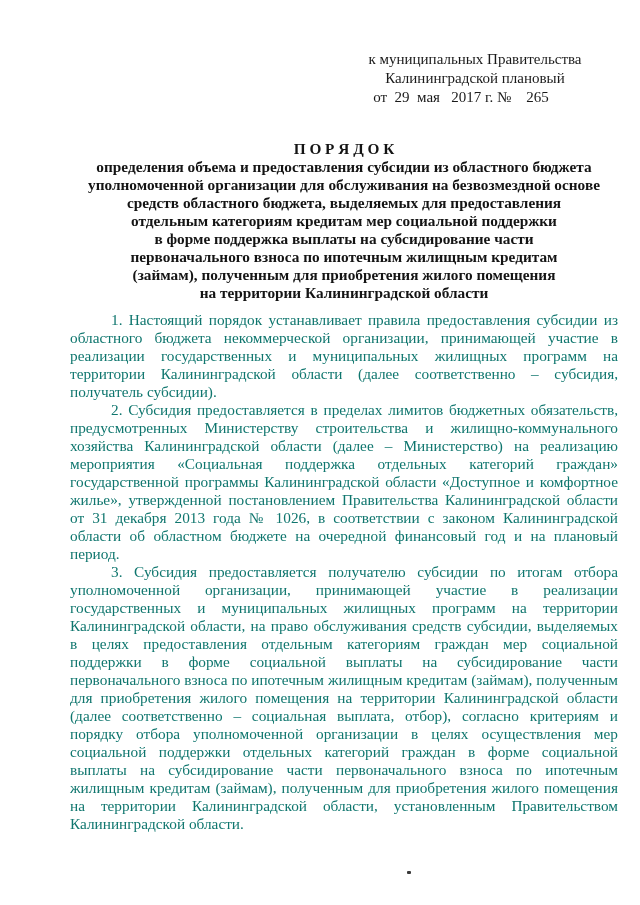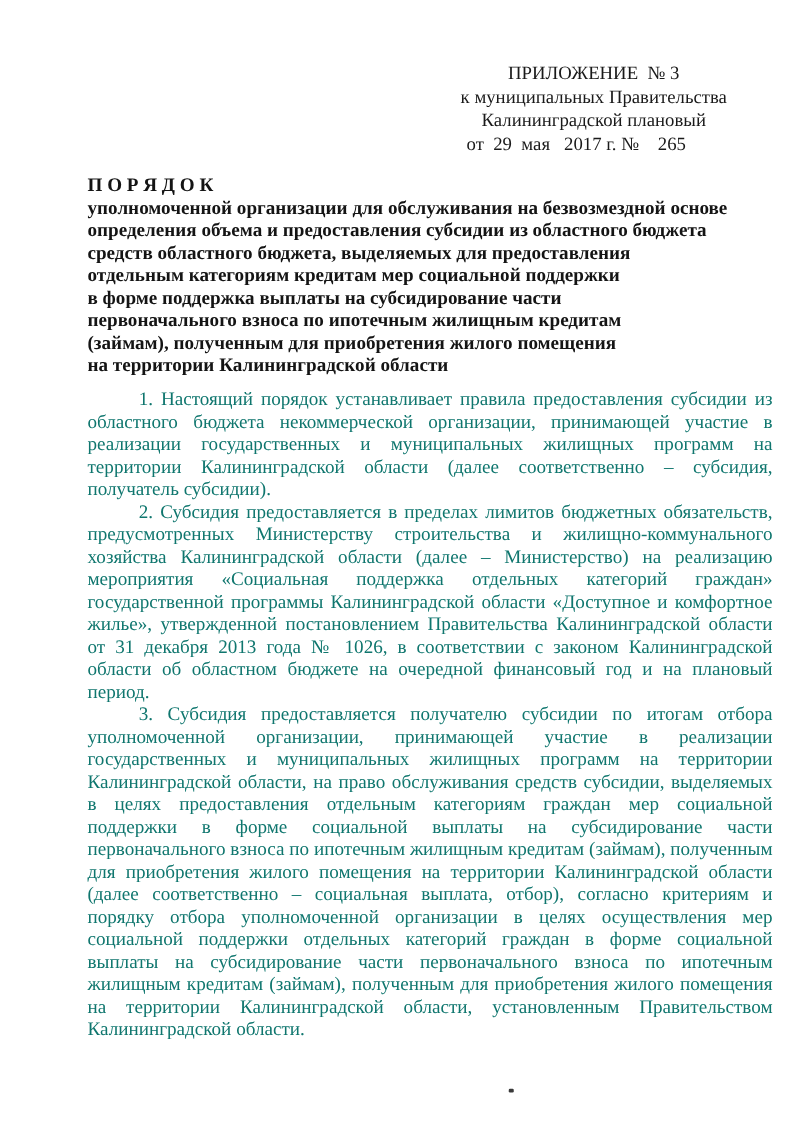--- a/index.html
+++ b/index.html
@@ -30,20 +30,21 @@
     white-space: pre;
   }
   .appendix-header .header-line-date {
     transform: translateX(-14px);
   }
   .doc-title {
     position: absolute;
     top: 140px;
     left: 70px;
     width: 548px;
+    text-align: center;
     font-weight: bold;
     font-size: 15.3px;
     line-height: 18px;
     color: #141414;
   }
   .doc-body {
     position: absolute;
     top: 311px;
     left: 70px;
     width: 548px;
@@ -66,30 +67,29 @@
     background: #3a3a3a;
     border-radius: 1px;
   }
 </style>
 </head>
 <body>
 
 <div class="page">
 
   <div class="appendix-header">
-    <div class="header-line">ПРИЛОЖЕНИЕ  № 3</div>
     <div class="header-line">к муниципальных Правительства</div>
     <div class="header-line">Калининградской плановый</div>
     <div class="header-line header-line-date">от  29  мая   2017 г. №    265</div>
   </div>
 
   <div class="doc-title">
     <div>П О Р Я Д О К</div>
+    <div>определения объема и предоставления субсидии из областного бюджета</div>
     <div>уполномоченной организации для обслуживания на безвозмездной основе</div>
-    <div>определения объема и предоставления субсидии из областного бюджета</div>
     <div>средств областного бюджета, выделяемых для предоставления</div>
     <div>отдельным категориям кредитам мер социальной поддержки</div>
     <div>в форме поддержка выплаты на субсидирование части</div>
     <div>первоначального взноса по ипотечным жилищным кредитам</div>
     <div>(займам), полученным для приобретения жилого помещения</div>
     <div>на территории Калининградской области</div>
   </div>
 
   <div class="doc-body">
     <p>1. Настоящий порядок устанавливает правила предоставления субсидии из областного бюджета некоммерческой организации, принимающей участие в реализации государственных и муниципальных жилищных программ на территории Калининградской области (далее соответственно – субсидия, получатель субсидии).</p>

